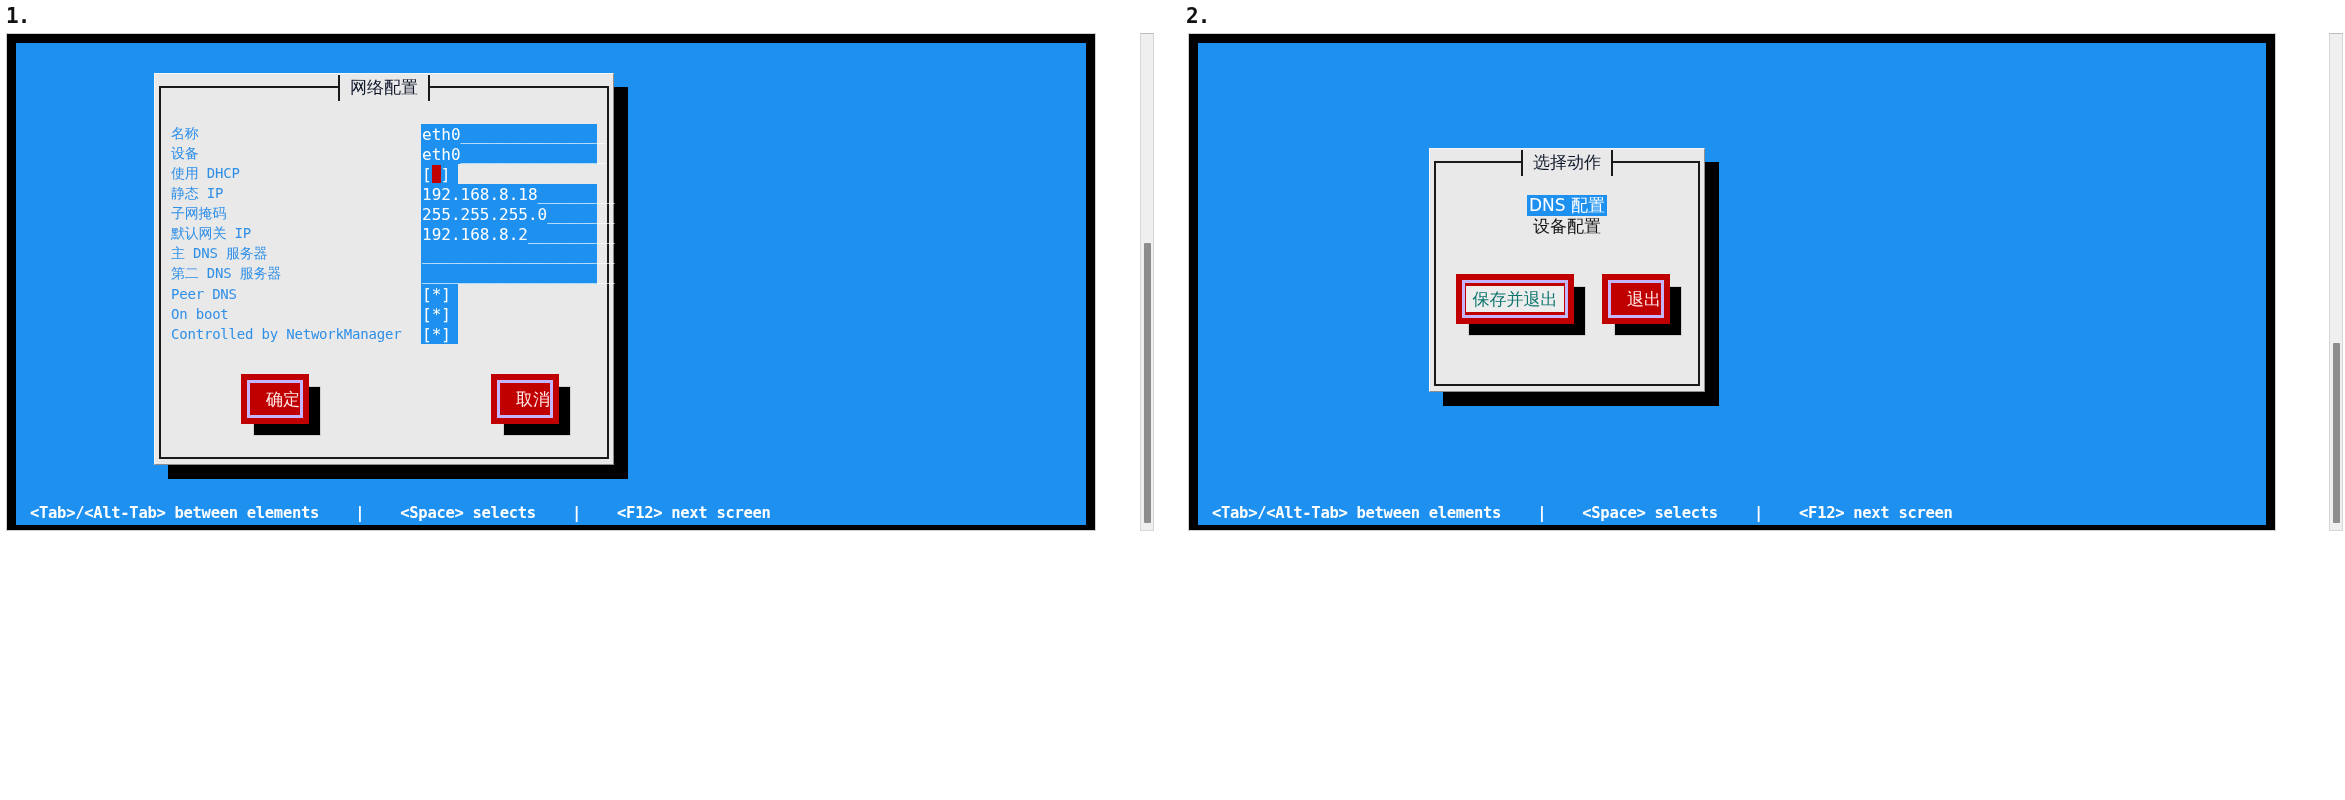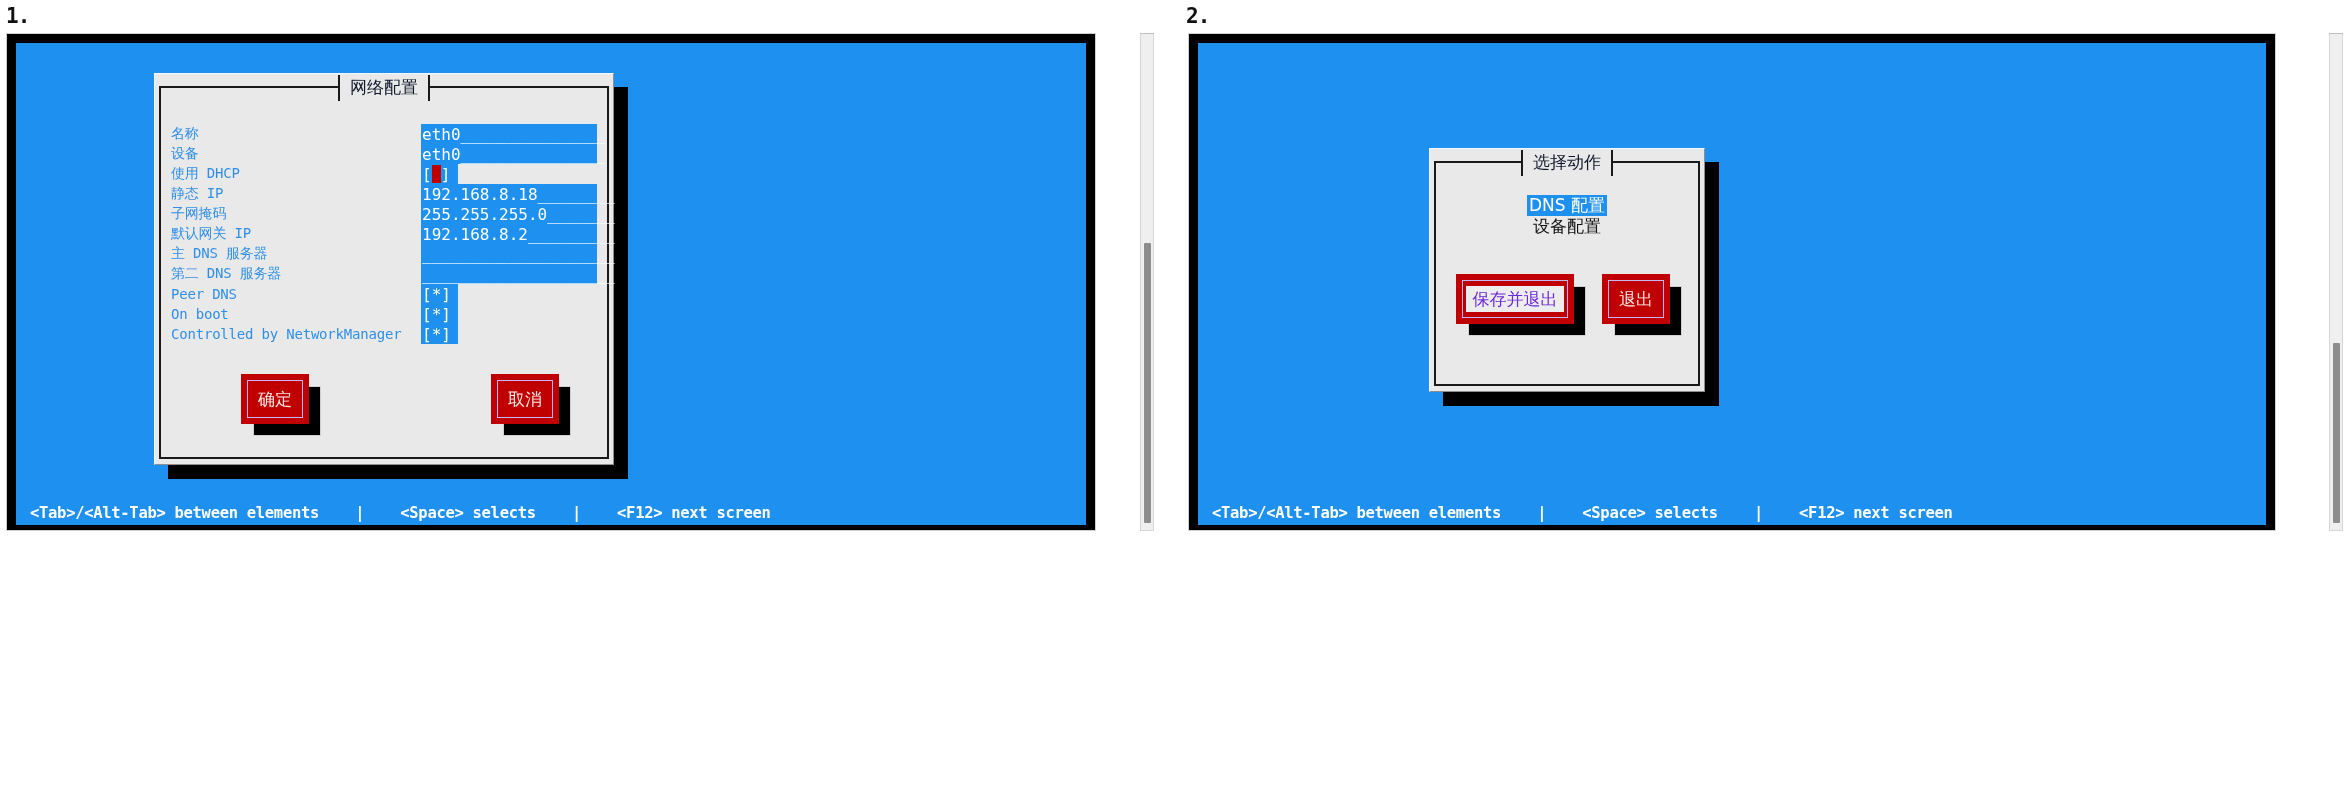--- a/index.html
+++ b/index.html
@@ -188,41 +188,41 @@
     height: 100%;
     background: #c00000;
     display: flex;
     align-items: center;
     justify-content: center;
     cursor: default;
   }
   .tui-btn .inner {
     position: absolute;
     left: 6px; right: 6px; top: 6px; bottom: 6px;
-    border: 1px solid #c4b5fd;
-    display: flex;
-    align-items: center;
-    justify-content: center;
+    border: 3px solid #c4b5fd;
+    display: flex;
+    align-items: center;
+    justify-content: flex-end;
   }
   .tui-btn .cap {
     font-family: "DejaVu Sans", sans-serif;
     font-size: 17px;
     color: #ffe9e9;
     white-space: pre;
   }
   
   .tui-btn.focused .inner2 {
     position: absolute;
     left: 10px; right: 10px; top: 12px; bottom: 12px;
     background: #ededed;
     display: flex;
     align-items: center;
     justify-content: center;
   }
-  .tui-btn.focused .cap { color: #6d28d9; }
+  .tui-btn.focused .cap { color: #0f766e; }
 
   
   .listbox {
     position: absolute;
     left: 0; right: 0;
     top: 46px;
     display: flex;
     flex-direction: column;
     align-items: center;
   }

